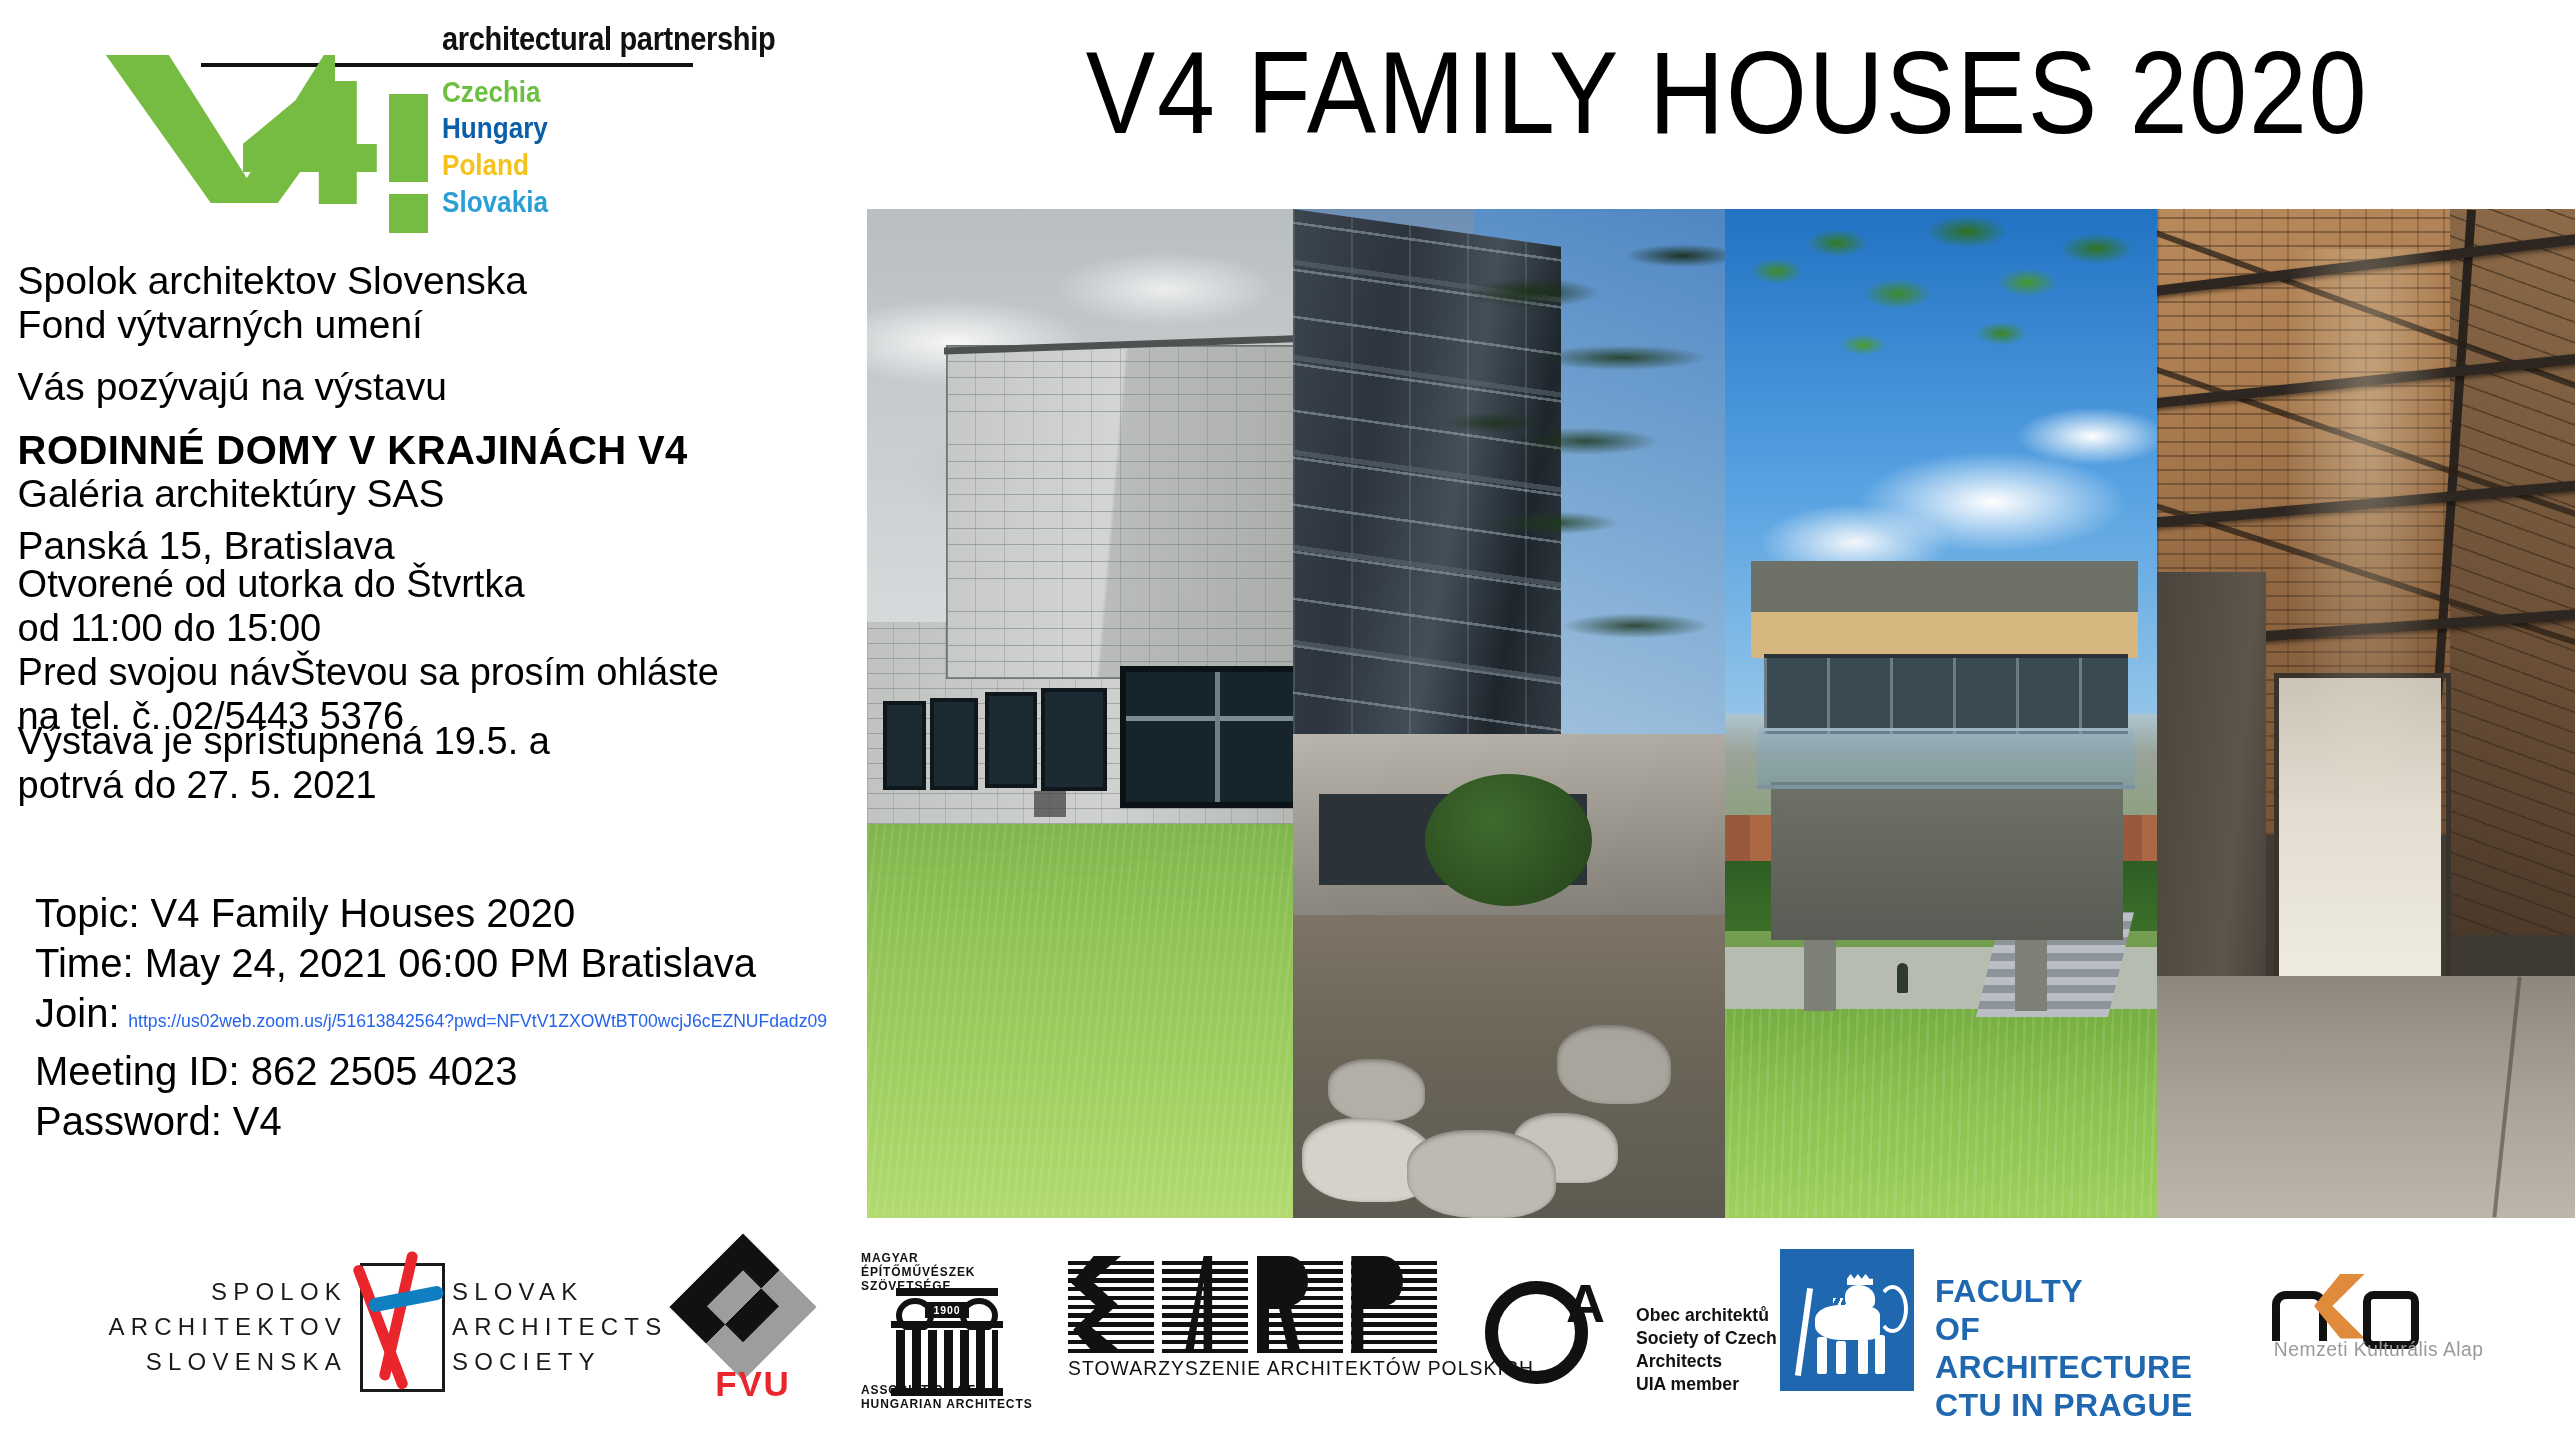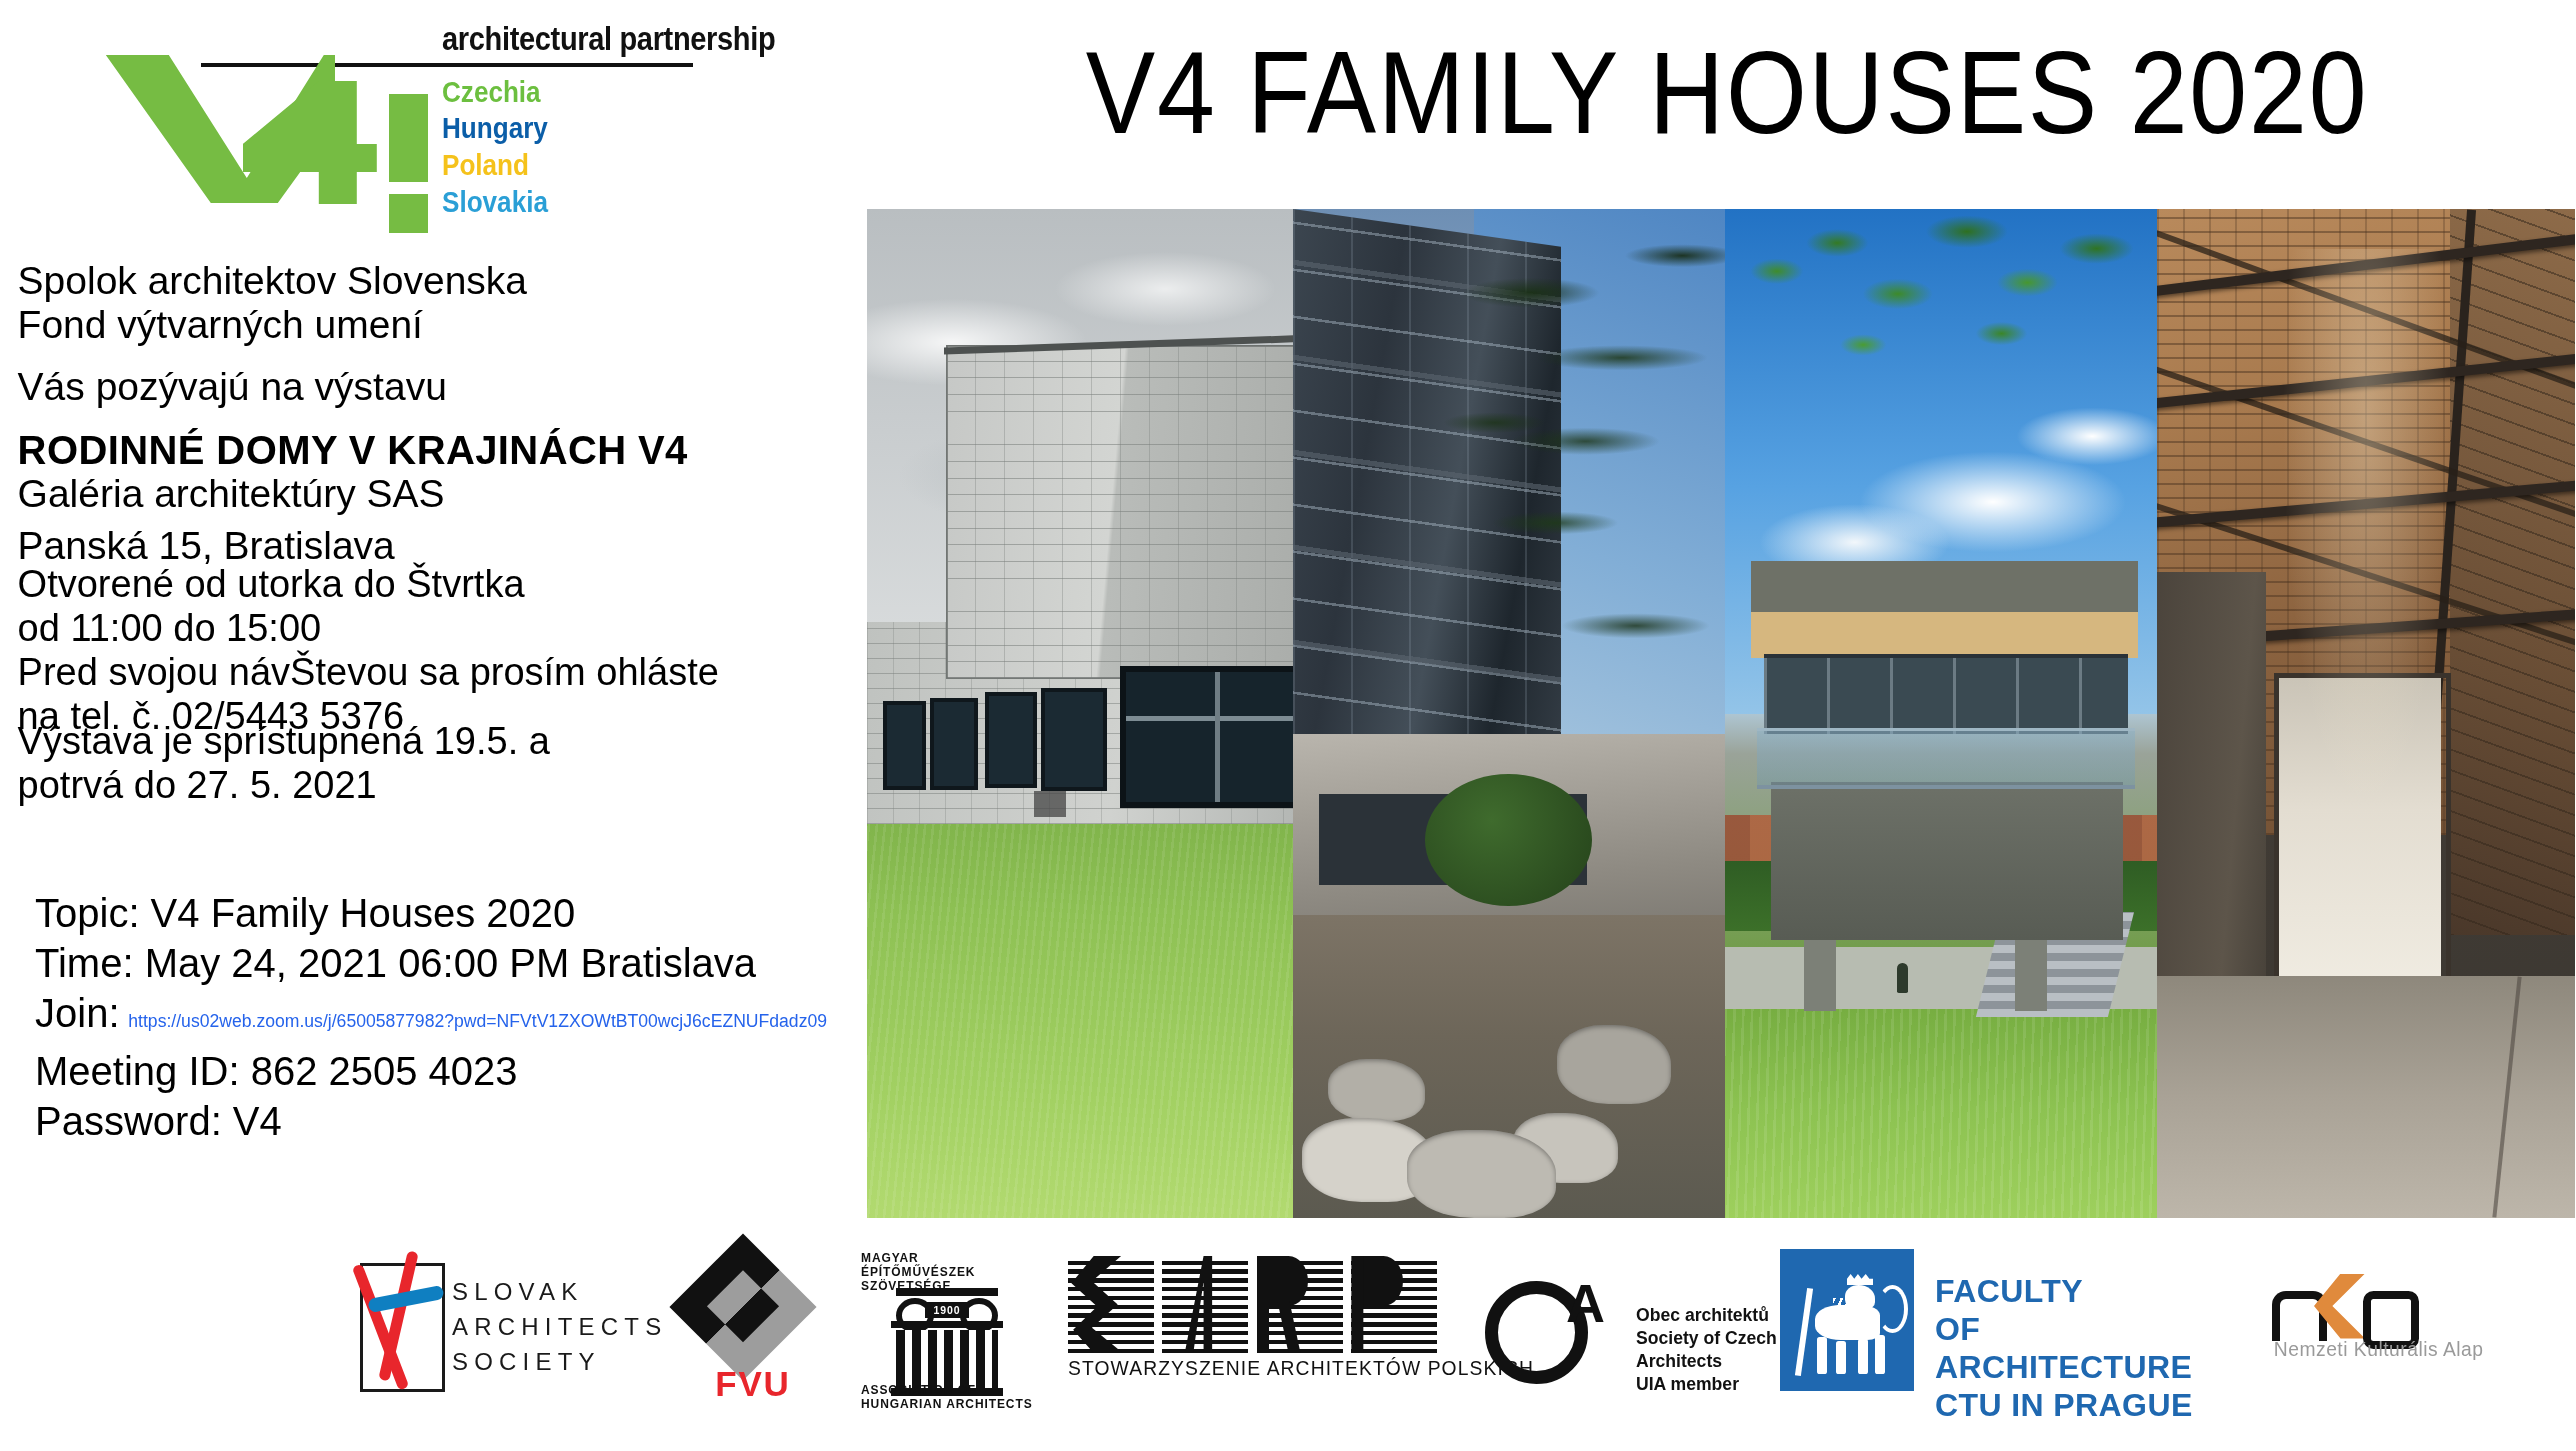--- a/index.html
+++ b/index.html
@@ -435,29 +435,32 @@
 Pred svojou návŠtevou sa prosím ohláste
 na tel. č. 02/5443 5376</div>
 <div class="txt" id="blk-dates">Výstava je sprístupnená  19.5.  a
 potrvá  do 27. 5. 2021</div>
 
 <div id="blk-zoom">
   <div class="zl">Topic: V4 Family Houses 2020</div>
   <div class="zl">Time: May 24, 2021 06:00 PM Bratislava</div>
   <div class="zl" id="zoom-join-row">
     <span>Join:</span>
-    <a id="zoom-url" href="#">https://us02web.zoom.us/j/65005877982?pwd=NFVtV1ZXOWtBT00wcjJ6cEZNUFdadz09</a>
+    <a id="zoom-url" href="#">https://us02web.zoom.us/j/51613842564?pwd=NFVtV1ZXOWtBT00wcjJ6cEZNUFdadz09</a>
   </div>
   <div class="zl">Meeting ID: 862 2505 4023</div>
   <div class="zl">Password: V4</div>
 </div>
 
 <div id="footer">
 
   <div id="logo-sas">
+    <div class="sas-txt" id="sas-left">SPOLOK
+ARCHITEKTOV
+SLOVENSKA</div>
     <div id="sas-mark">
       <div class="sas-a1"></div>
       <div class="sas-a2"></div>
       <div class="sas-bar"></div>
     </div>
     <div class="sas-txt" id="sas-right">SLOVAK
 ARCHITECTS
 SOCIETY</div>
   </div>
 

